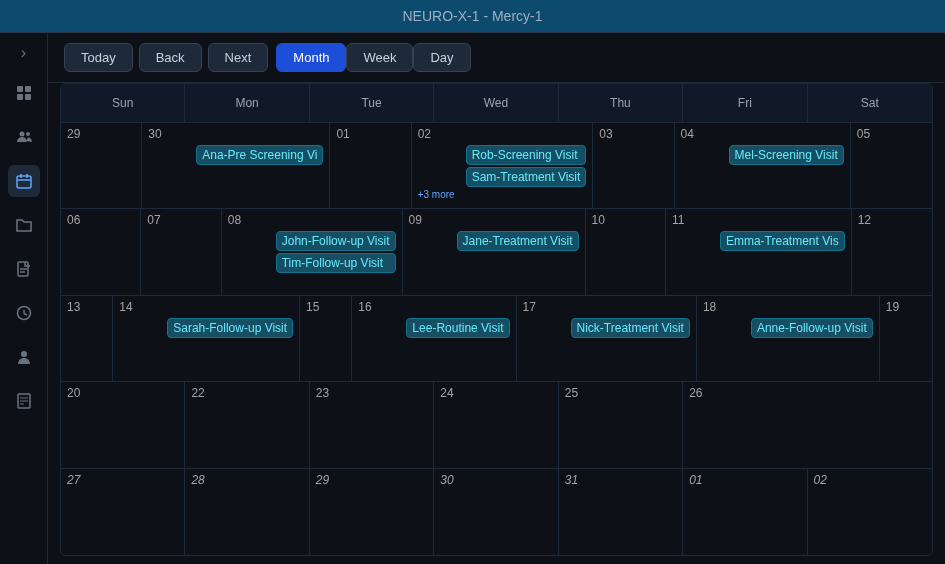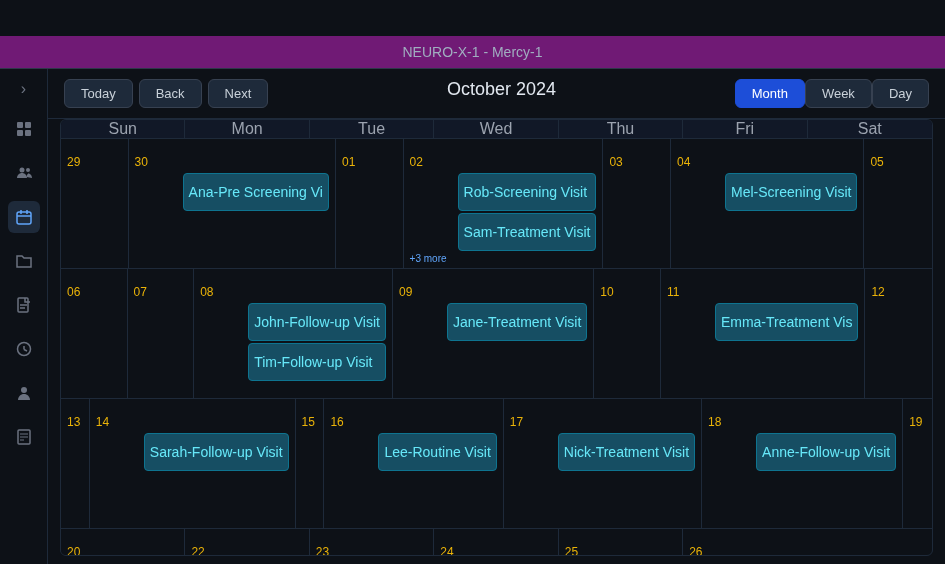--- a/index.html
+++ b/index.html
@@ -7,28 +7,27 @@
       background: #0d1117;
       color: #c9d1d9;
       font-family: -apple-system, BlinkMacSystemFont, 'Segoe UI', sans-serif;
       width: 945px;
       height: 564px;
       overflow: hidden;
       display: flex;
       flex-direction: column;
     }
     .title-bar {
-      background: #701a75;
+      background: #0c4a6e;
       text-align: center;
       padding: 8px;
       font-size: 14px;
       color: #a0aec0;
       border-bottom: 1px solid #2d3748;
       flex-shrink: 0;
-      margin-top: 36px;
     }
     .main-layout {
       display: flex;
       flex: 1;
       overflow: hidden;
     }
     .sidebar {
       width: 48px;
       background: #0d1117;
       border-right: 1px solid #1e2a3a;
@@ -120,22 +119,22 @@
       overflow: hidden;
     }
     .calendar-header {
       display: grid;
       grid-template-columns: repeat(7, 1fr);
       background: #111827;
       border-bottom: 1px solid #1e2a3a;
     }
     .calendar-header-cell {
       text-align: center;
-      padding: 0 4px;
-      font-size: 16px;
+      padding: 12px 4px;
+      font-size: 12px;
       color: #9ca3af;
       font-weight: 500;
       border-right: 1px solid #1e2a3a;
     }
     .calendar-header-cell:last-child { border-right: none; }
     .calendar-body {
       flex: 1;
       display: grid;
       grid-template-rows: repeat(5, 1fr);
     }
@@ -148,31 +147,30 @@
     .calendar-cell {
       border-right: 1px solid #1e2a3a;
       padding: 4px 6px;
       min-height: 80px;
       position: relative;
       background: #0d1117;
     }
     .calendar-cell:last-child { border-right: none; }
     .cell-date {
       font-size: 12px;
-      color: #eab308;
+      color: #a3a3a3;
       margin-bottom: 4px;
-      margin-top: 12px;
     }
     .event-pill {
       background: #164e63;
       color: #67e8f9;
       border: 1px solid #0e7490;
       border-radius: 4px;
-      font-size: 14px;
-      padding: 10px 5px;
+      font-size: 12px;
+      padding: 2px 5px;
       margin-bottom: 2px;
       white-space: nowrap;
       overflow: hidden;
       text-overflow: ellipsis;
       cursor: pointer;
       margin-left: 48px;
     }
     .more-link {
       font-size: 10px;
       color: #60a5fa;
@@ -250,21 +248,20 @@
     </div>
   </div>
 
   <div class="content-area">
     <div class="toolbar">
       <div class="toolbar-left">
         <button class="btn">Today</button>
         <button class="btn">Back</button>
         <button class="btn">Next</button>
       </div>
-      <div class="toolbar-center">October 2024</div>
       <div class="toolbar-right">
         <button class="btn active">Month</button>
         <button class="btn">Week</button>
         <button class="btn">Day</button>
       </div>
     </div>
 
     <div class="calendar-container">
       <div class="calendar-grid">
         <div class="calendar-header">

